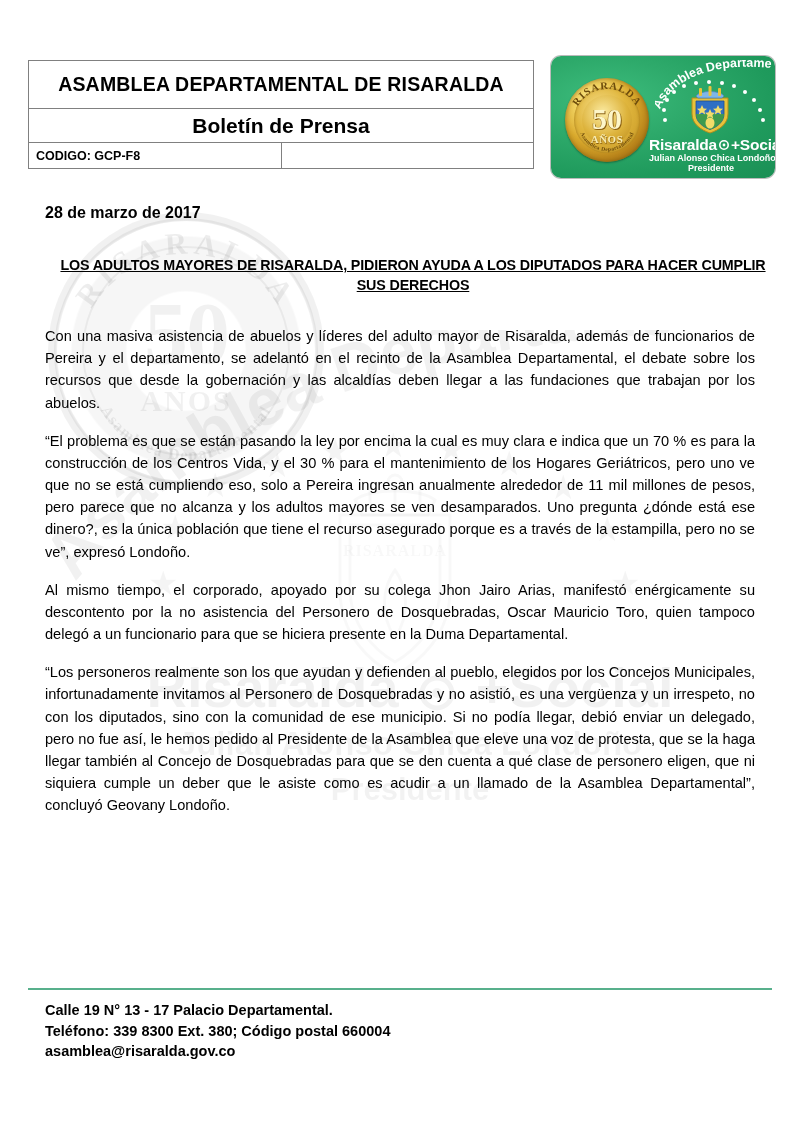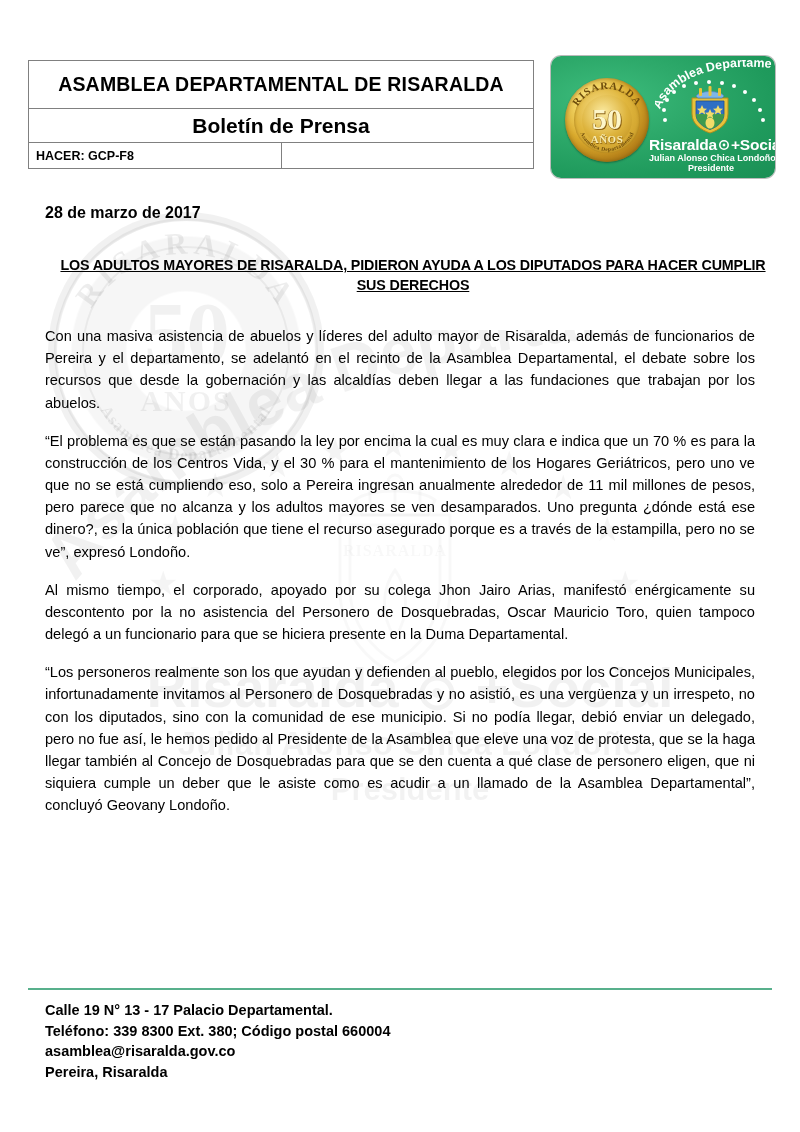--- a/index.html
+++ b/index.html
@@ -478,21 +478,21 @@
     <div class="header-wrap">
       <table class="header-table">
         <tbody>
           <tr>
             <td class="hdr-title-cell" colspan="2">ASAMBLEA DEPARTAMENTAL DE RISARALDA</td>
           </tr>
           <tr>
             <td class="hdr-sub-cell" colspan="2">Boletín de Prensa</td>
           </tr>
           <tr>
-            <td class="hdr-code-cell">HACER: GCP-F8</td>
+            <td class="hdr-code-cell">CODIGO: GCP-F8</td>
             <td class="hdr-blank-cell"></td>
           </tr>
         </tbody>
       </table>
     </div>
 
     <div class="logo">
 
       <div class="logo-medal">
         <div class="logo-medal-inner"></div>
@@ -576,17 +576,16 @@
       <p>“El problema es que se están pasando la ley por encima la cual es muy clara e indica que un 70 % es para la construcción de los Centros Vida, y el 30 % para el mantenimiento de los Hogares Geriátricos, pero uno ve que no se está cumpliendo eso, solo a Pereira ingresan anualmente alrededor de 11 mil millones de pesos, pero parece que no alcanza y los adultos mayores se ven desamparados. Uno pregunta ¿dónde está ese dinero?, es la única población que tiene el recurso asegurado porque es a través de la estampilla, pero no se ve”, expresó Londoño.</p>
       <p>Al mismo tiempo, el corporado, apoyado por su colega Jhon Jairo Arias, manifestó enérgicamente su descontento por la no asistencia del Personero de Dosquebradas, Oscar Mauricio Toro, quien tampoco delegó a un funcionario para que se hiciera presente en la Duma Departamental.</p>
       <p>“Los personeros realmente son los que ayudan y defienden al pueblo, elegidos por los Concejos Municipales, infortunadamente invitamos al Personero de Dosquebradas y no asistió, es una vergüenza y un irrespeto, no con los diputados, sino con la comunidad de ese municipio. Si no podía llegar, debió enviar un delegado, pero no fue así, le hemos pedido al Presidente de la Asamblea que eleve una voz de protesta, que se la haga llegar también al Concejo de Dosquebradas para que se den cuenta a qué clase de personero eligen, que ni siquiera cumple un deber que le asiste como es acudir a un llamado de la Asamblea Departamental”, concluyó Geovany Londoño.</p>
     </div>
 
     <div class="footer-rule"></div>
     <div class="footer">
       <div>Calle 19 N° 13 - 17 Palacio Departamental.</div>
       <div>Teléfono: 339 8300 Ext. 380; Código postal 660004</div>
       <div>asamblea@risaralda.gov.co</div>
-      <div>Pereira, Risaralda</div>
     </div>
 
   </div>
 </div>
 
 </body></html>

